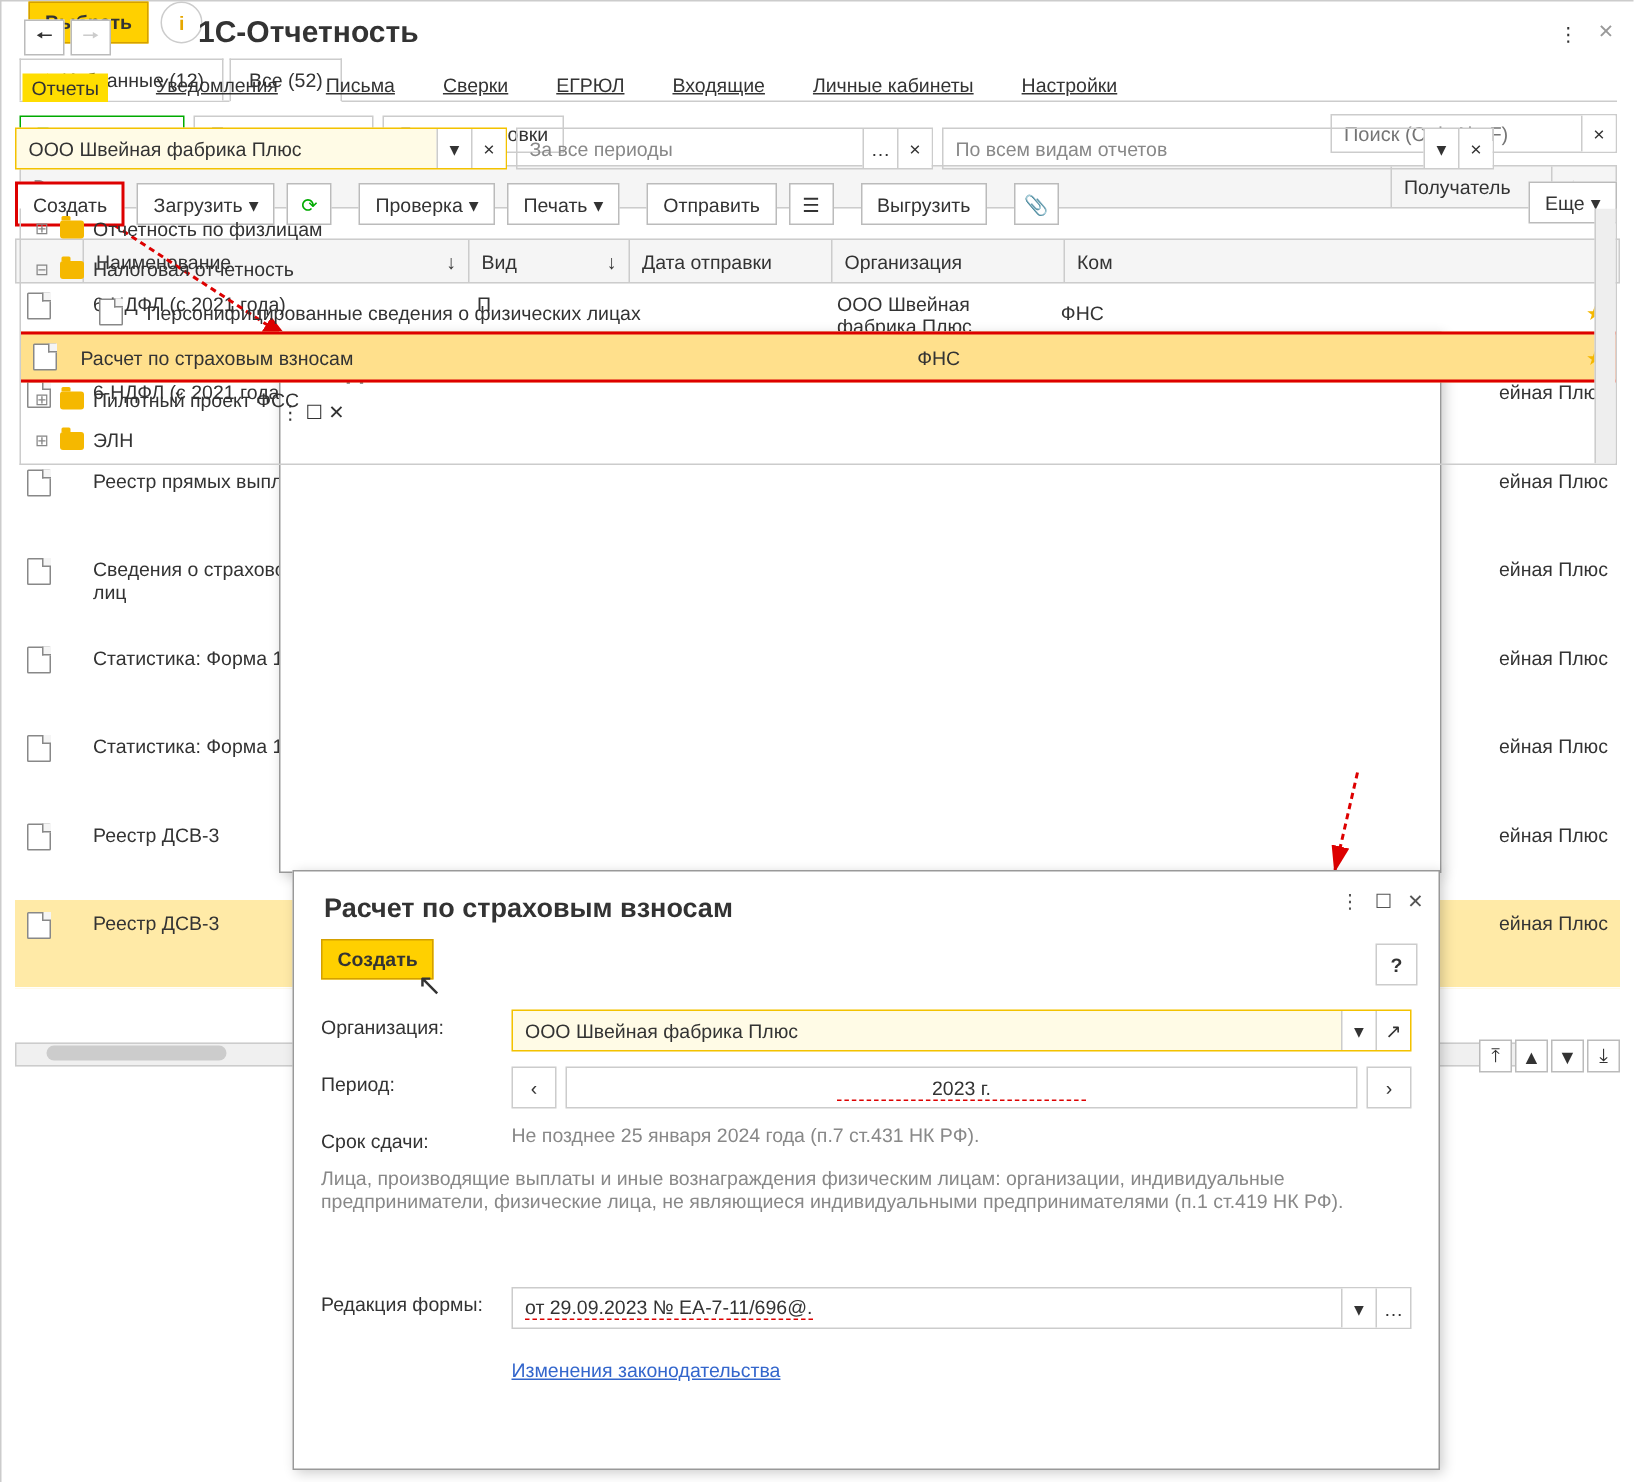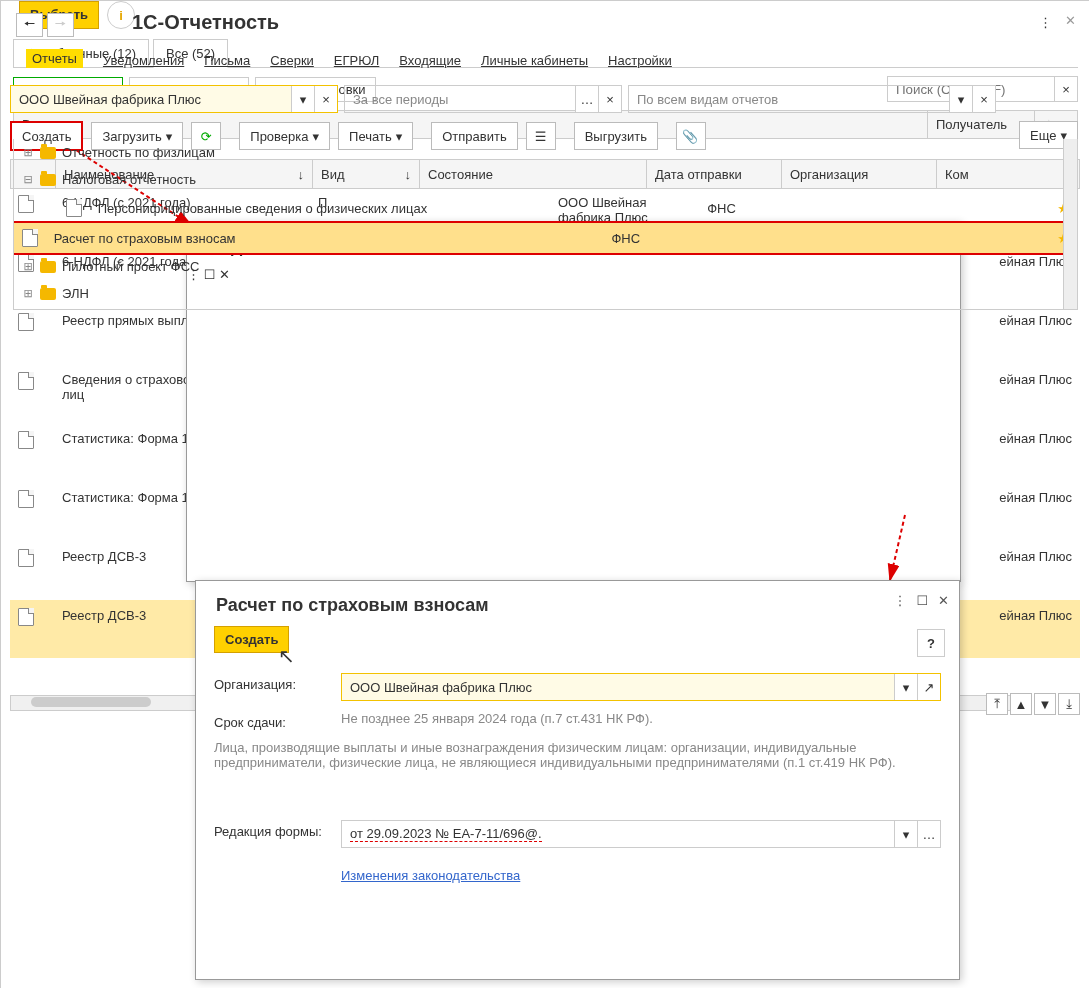--- a/index.html
+++ b/index.html
@@ -2,21 +2,21 @@
 <html><head>
 <meta charset="utf-8">
 <style>
 body{margin:0;font-family:Arial,sans-serif;font-size:13px;color:#333;background:#fff}
 .w{width:1089px;height:988px;border:1px solid #ccc;position:relative;background:#fff}
 .nav-arrows{display:flex;gap:4px;position:absolute;left:15px;top:12px}
 .nav-arrow{width:25px;height:22px;border:1px solid #bbb;display:flex;align-items:center;justify-content:center;background:#fff;cursor:pointer}
 .title{position:absolute;left:131px;top:10px;font-size:20px;font-weight:bold}
 .top-more{position:absolute;right:38px;top:14px;cursor:pointer}
 .top-close{position:absolute;right:14px;top:12px;cursor:pointer;color:#999}
-.tabs{position:absolute;left:25px;top:48px;display:flex;gap:20px;align-items:flex-end}
+.tabs{position:absolute;left:14px;top:48px;display:flex;gap:32px;align-items:flex-start}
 .tabs a{color:#333;cursor:pointer}
 .tabs .active{background:#ffdd00;padding:2px 6px;text-decoration:none}
 .tabs a{text-decoration:underline}
 .filters{position:absolute;left:9px;top:84px;display:flex;gap:6px}
 .filter-box{border:1px solid #ccc;height:26px;display:flex;align-items:center}
 .filter-box.sel{border:1px solid #f3c200;background:#fffbe6}
 .filter-text{padding:0 8px;flex:1}
 .filter-btn{width:22px;height:100%;border-left:1px solid #ccc;display:flex;align-items:center;justify-content:center;cursor:pointer;background:#fff}
 .toolbar{position:absolute;left:9px;top:120px;display:flex;gap:8px;align-items:center}
 .btn{border:1px solid #bbb;height:26px;padding:0 10px;display:flex;align-items:center;gap:4px;background:#fff;cursor:pointer}
@@ -153,21 +153,20 @@
   <div class="table-head">
     <div class="th" style="width:28px"></div>
     <div class="th" style="width:240px">
         <span>Наименование</span>
         <span style="margin-left:auto">↓</span>
       </div>
     <div class="th" style="width:90px">
         <span>Вид</span>
         <span style="margin-left:auto">↓</span>
       </div>
-    <div class="th" style="width:210px">Состояние</div>
     <div class="th" style="width:118px">Дата отправки</div>
     <div class="th" style="width:138px">Организация</div>
     <div class="th" style="flex:1;border-right:none">Ком</div>
   </div>
 
   <div class="table-body">
     <div class="row">
       <div class="cell" style="width:28px"><span class="doc-icon"></span></div>
       <div class="cell" style="width:240px">6-НДФЛ (с 2021 года)</div>
       <div class="cell" style="width:90px">П</div>
@@ -319,20 +318,31 @@
           <div class="finput">
             <span>ООО Швейная фабрика Плюс</span>
             <div class="fdrop">
               <div>▾</div>
               <div>↗</div>
             </div>
           </div>
         </div>
       </div>
       <div class="frow">
+        <div class="flabel">Период:</div>
+        <div class="fval period-ctrl">
+          <div class="pbtn">‹</div>
+          <div class="pmid">
+            <span>2023 г.</span>
+            <div class="dashed" style="left:180px;right:180px"></div>
+          </div>
+          <div class="pbtn">›</div>
+        </div>
+      </div>
+      <div class="frow">
         <div class="flabel">Срок сдачи:</div>
         <div class="fval gray">Не позднее 25 января 2024 года (п.7 ст.431 НК РФ).</div>
       </div>
       <div class="frow">
         <div class="fval gray">Лица, производящие выплаты и иные вознаграждения физическим лицам: организации, индивидуальные предприниматели, физические лица, не являющиеся индивидуальными предпринимателями (п.1 ст.419 НК РФ).</div>
       </div>
       <div class="frow" style="margin-top:50px">
         <div class="flabel">Редакция формы:</div>
         <div class="fval">
           <div class="finput" style="border-color:#ccc;background:#fff">

